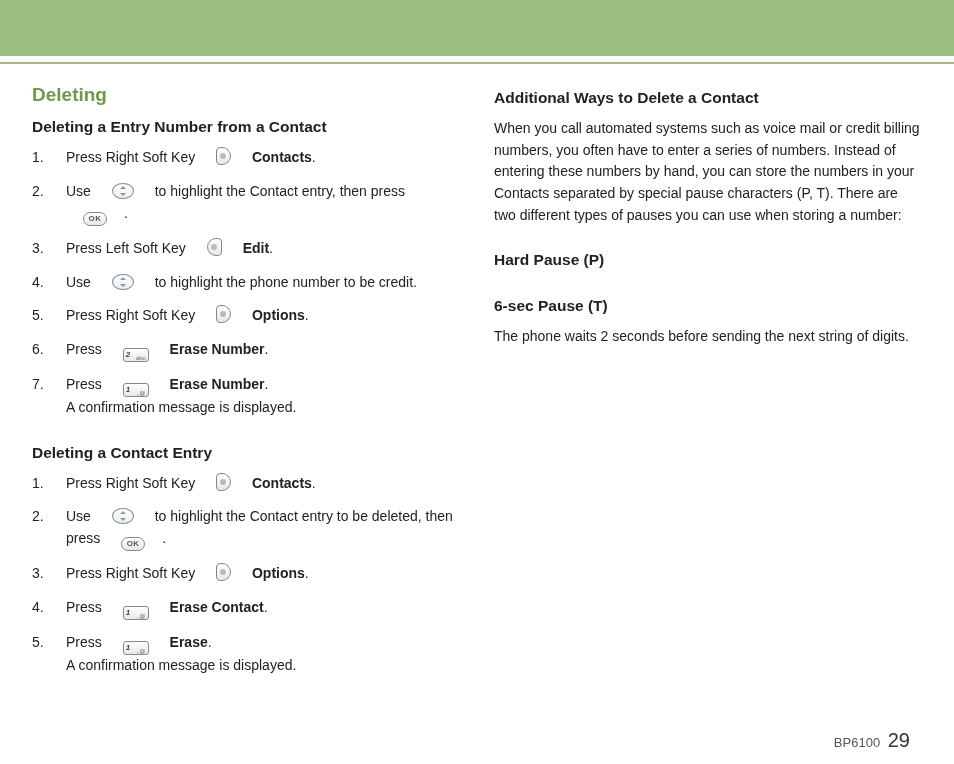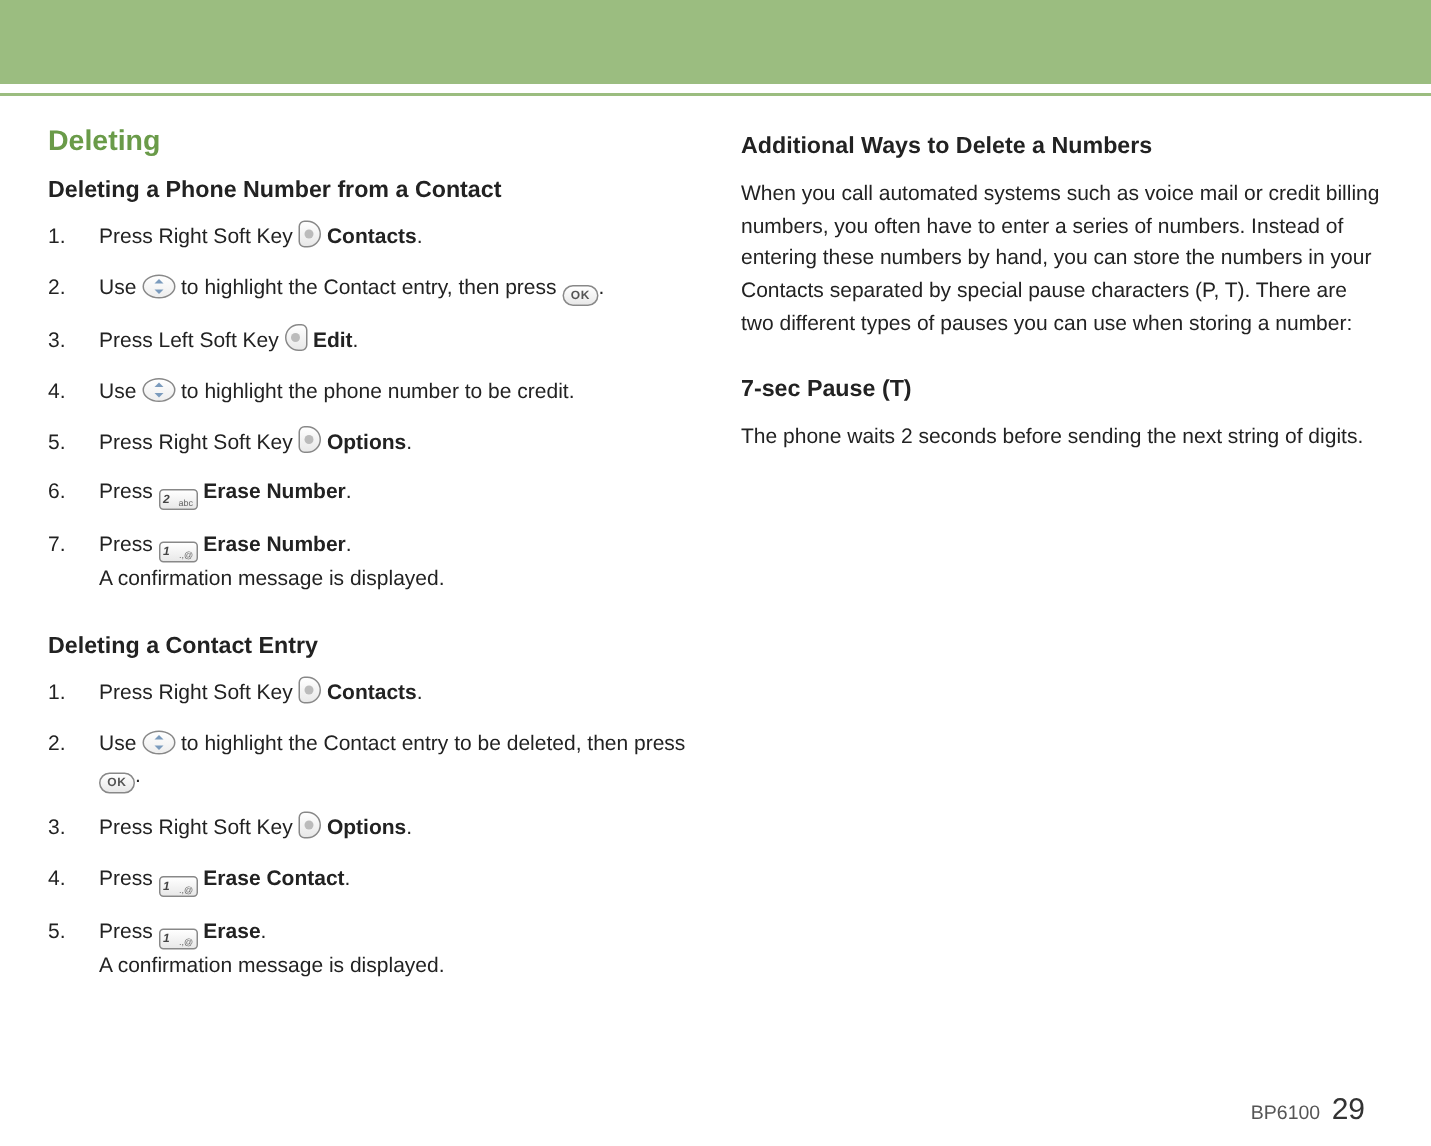--- a/index.html
+++ b/index.html
@@ -63,21 +63,21 @@
   ol li .num {
     position: absolute;
     left: 0;
     top: 0;
     width: 22px;
   }
   .bold { font-weight: 700; }
   .icon {
     display: inline-block;
     vertical-align: -3px;
-    margin: 0 0;
+    margin: 0 17px;
   }
   .soft-key {
     width: 15px; height: 18px;
     border: 1px solid #888;
     border-radius: 4px 9px 9px 4px;
     background: linear-gradient(#fff,#e8e8e8);
     position: relative;
   }
   .soft-key.left { border-radius: 9px 4px 4px 9px; }
   .soft-key::after{
@@ -128,21 +128,21 @@
 </head>
 <body>
 
 <div class="top-band"></div>
 <div class="rule"></div>
 
 <div class="page">
 
   <div class="col">
     <h2 class="section">Deleting</h2>
-    <h3 class="sub">Deleting a Phone Number from a Contact</h3>
+    <h3 class="sub">Deleting a Entry Number from a Contact</h3>
 
     <ol>
       <li><span class="num">1.</span><span>Press Right Soft Key </span><span class="icon soft-key"></span><span> </span><span class="bold">Contacts</span><span>.</span></li>
 
       <li><span class="num">2.</span><span>Use </span><span class="icon nav-circ"></span><span> to highlight the Contact entry, then press </span><span class="icon ok-key">OK</span><span>.</span></li>
 
       <li><span class="num">3.</span><span>Press Left Soft Key </span><span class="icon soft-key left"></span><span>  </span><span class="bold">Edit</span><span>.</span></li>
 
       <li><span class="num">4.</span><span>Use </span><span class="icon nav-circ"></span><span> to highlight the phone number to be credit.</span></li>
 
@@ -161,26 +161,27 @@
 
       <li><span class="num">3.</span><span>Press Right Soft Key </span><span class="icon soft-key"></span><span> </span><span class="bold">Options</span><span>.</span></li>
 
       <li><span class="num">4.</span><span>Press </span><span class="icon num-key"><span>1</span><span class="tiny">.,@</span></span><span> </span><span class="bold">Erase Contact</span><span>.</span></li>
 
       <li><span class="num">5.</span><span>Press </span><span class="icon num-key"><span>1</span><span class="tiny">.,@</span></span><span> </span><span class="bold">Erase</span><span>.</span><br><span>A confirmation message is displayed.</span></li>
     </ol>
   </div>
 
   <div class="col">
-    <h3 class="sub">Additional Ways to Delete a Numbers</h3>
+    <h3 class="sub">Additional Ways to Delete a Contact</h3>
 
     <p>When you call automated systems such as voice mail or credit billing numbers, you often have to enter a series of numbers. Instead of entering these numbers by hand, you can store the numbers in your Contacts separated by special pause characters (P, T). There are two different types of pauses you can use when storing a number:</p>
 
+    <h3 class="sub mt">Hard Pause (P)</h3>
 
-    <h3 class="sub mt">7-sec Pause (T)</h3>
+    <h3 class="sub mt">6-sec Pause (T)</h3>
     <p>The phone waits 2 seconds before sending the next string of digits.</p>
   </div>
 </div>
 
 <div class="footer">
   <span>BP6100</span>
   <span class="pg">29</span>
 </div>
 
 </body></html>

